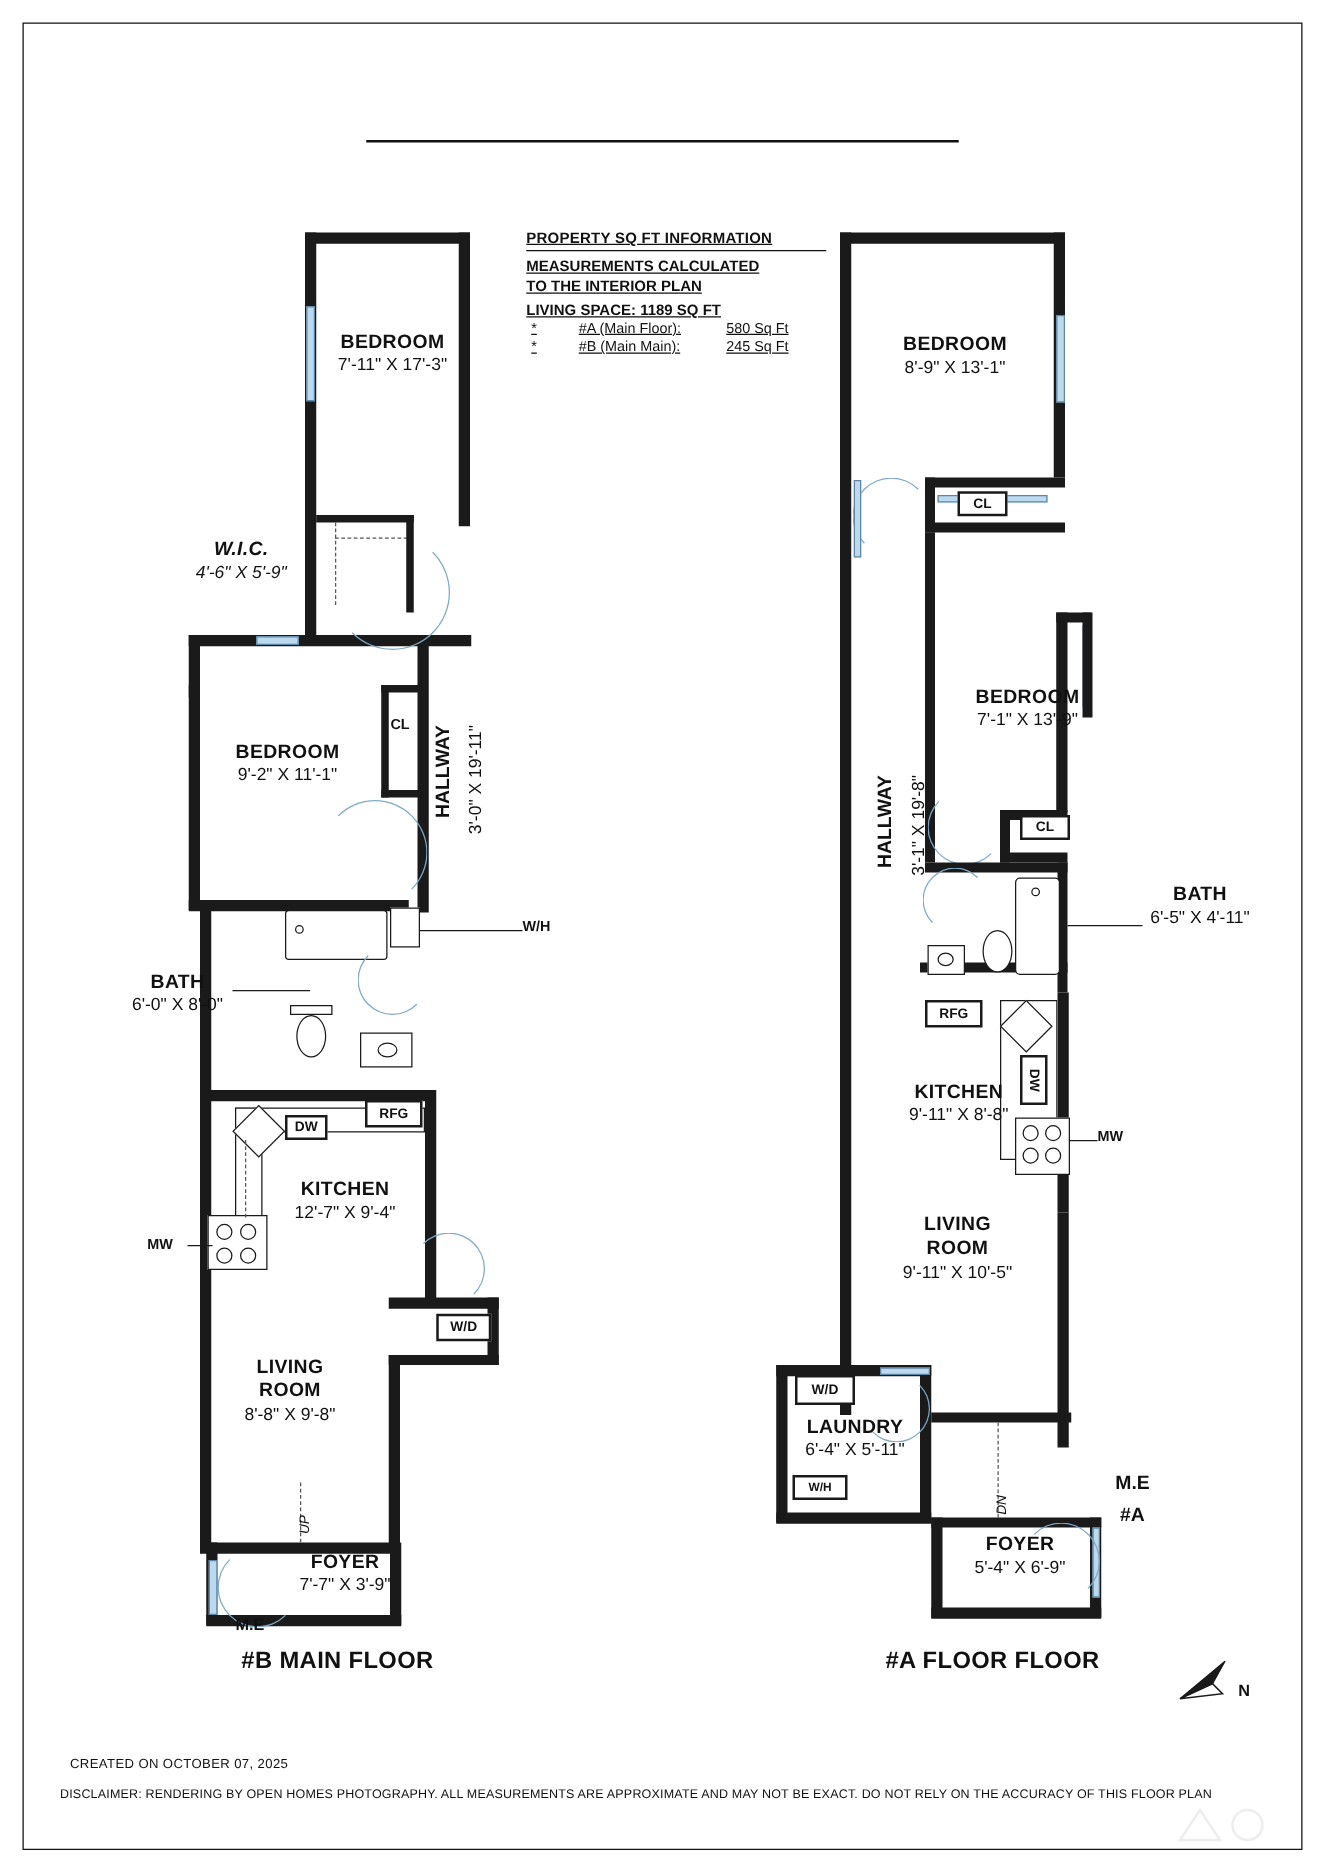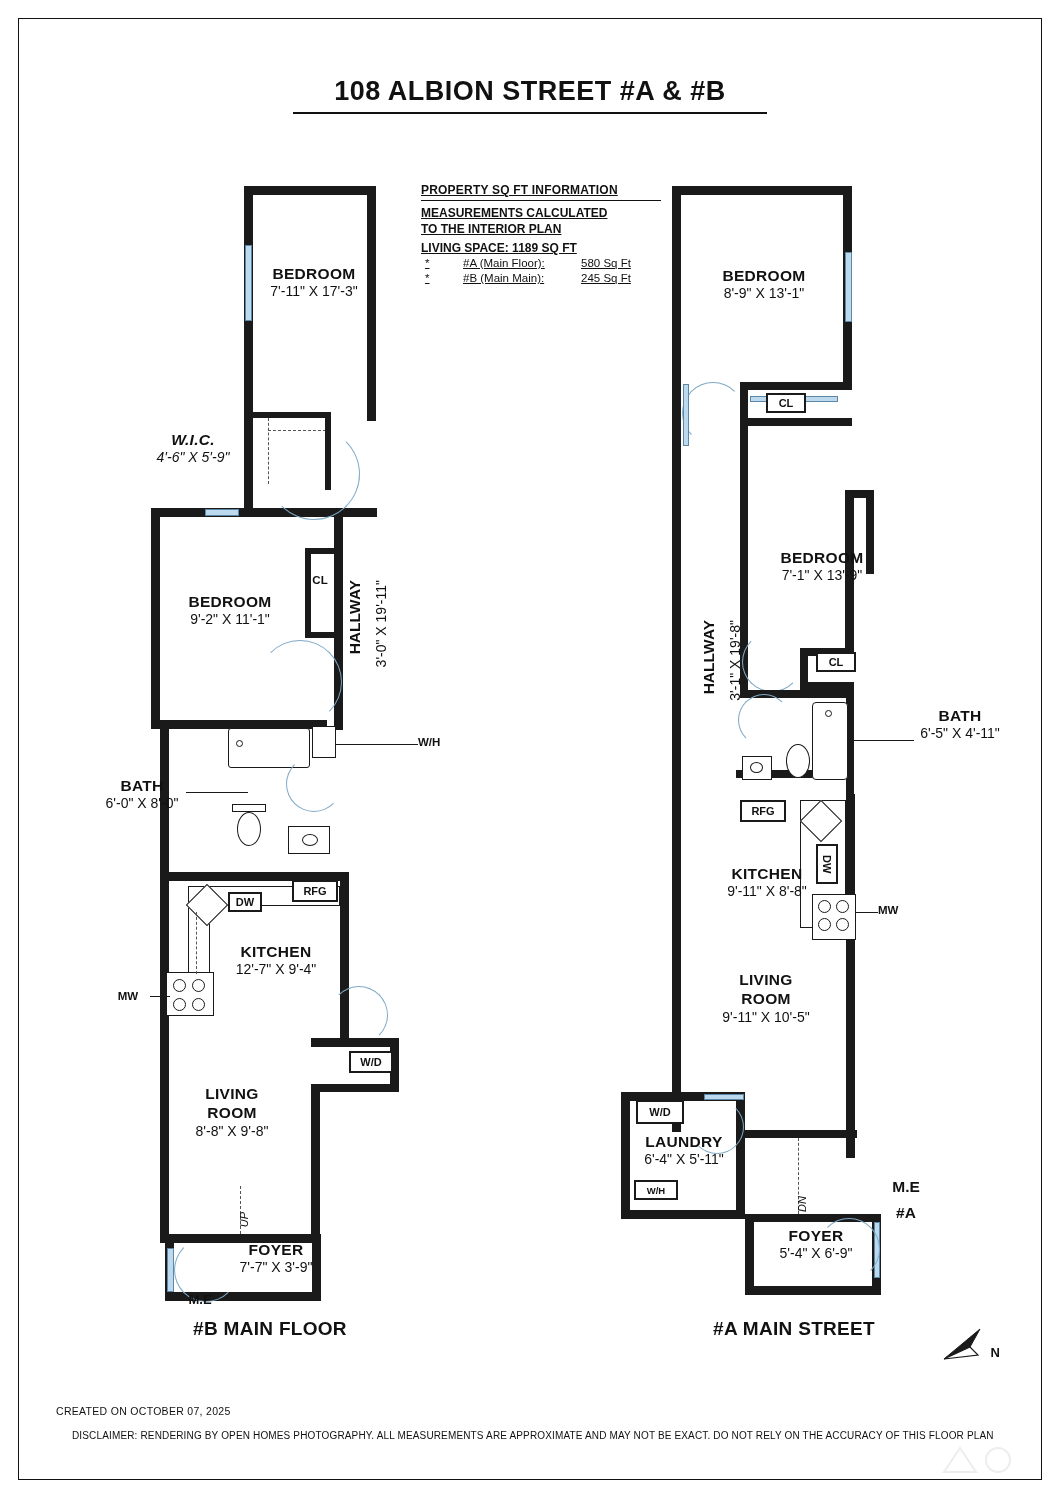--- a/index.html
+++ b/index.html
@@ -50,35 +50,34 @@
   .arc{position:absolute;border:1px solid #7fa9c6;border-radius:50%;box-sizing:border-box;}
   .fix{position:absolute;border:1.5px solid #1a1a1a;box-sizing:border-box;background:#fff;}
   .fixr{position:absolute;border:1.5px solid #1a1a1a;box-sizing:border-box;background:#fff;border-radius:50%;}
   .dash{position:absolute;border-top:1px dashed #555;}
   .dashv{position:absolute;border-left:1px dashed #555;}
 
   .floorlabel{position:absolute;font-weight:bold;font-size:19px;text-align:center;letter-spacing:.3px;}
 
   
   .created{position:absolute;left:56px;top:1405px;font-size:10.5px;letter-spacing:.3px;}
-  .disc{position:absolute;left:72px;top:1428px;width:950px;font-size:10px;line-height:1.55;letter-spacing:.15px;}
+  .disc{position:absolute;left:48px;top:1428px;width:950px;font-size:10px;line-height:1.55;letter-spacing:.15px;}
 
   .northwrap{position:absolute;left:940px;top:1325px;width:60px;height:44px;}
   .northwrap .nlbl{position:absolute;right:0;top:20px;font-size:13px;font-weight:bold;}
 
   .wm{position:absolute;right:36px;bottom:22px;width:84px;height:34px;opacity:.10;}
 </style>
 </head>
 <body>
 
 <div class="page">
 
   <div class="border"></div>
 
-  <div class="title">108 ALBION STREET #A &amp; #B</div>
   <div class="title-rule"></div>
 
   <div class="sqft">
     <div class="hdr">PROPERTY SQ FT INFORMATION</div>
     <div class="rule"></div>
     <div class="b">MEASUREMENTS CALCULATED</div>
     <div class="b">TO THE INTERIOR PLAN</div>
     <div class="b" style="margin-top:2px">LIVING SPACE: 1189 SQ FT</div>
     <div class="row">
       <span class="star">*</span>
@@ -320,21 +319,21 @@
     <div class="wall" style="left:745px;top:1214px;width:136px;height:8px;"></div>
     <div class="win" style="left:874px;top:1222px;width:6px;height:56px;"></div>
     <div class="arc" style="left:818px;top:1218px;width:62px;height:62px;border-color:#7fa9c6;border-bottom-color:transparent;border-left-color:transparent;"></div>
     <div class="rm" style="left:746px;top:1226px;width:140px;">
       <div class="n">FOYER</div>
       <div class="d">5'-4" X 6'-9"</div>
     </div>
     <div class="small" style="left:866px;top:1178px;width:80px;font-size:15.5px;">M.E</div>
     <div class="small" style="left:866px;top:1204px;width:80px;font-size:15.5px;">#A</div>
 
-    <div class="floorlabel" style="left:644px;top:1318px;width:300px;">#A MAIN STREET</div>
+    <div class="floorlabel" style="left:644px;top:1318px;width:300px;">#A FLOOR FLOOR</div>
   </div>
 
   <div class="northwrap">
     <svg width="60" height="44" viewBox="0 0 60 44">
       <polygon points="4,34 40,4 30,22" fill="#1a1a1a"></polygon>
       <polygon points="4,34 40,4 30,22" fill="none" stroke="#1a1a1a" stroke-width="1"></polygon>
       <polygon points="4,34 30,22 38,30" fill="#ffffff" stroke="#1a1a1a" stroke-width="1.2"></polygon>
     </svg>
     <span class="nlbl">N</span>
   </div>

